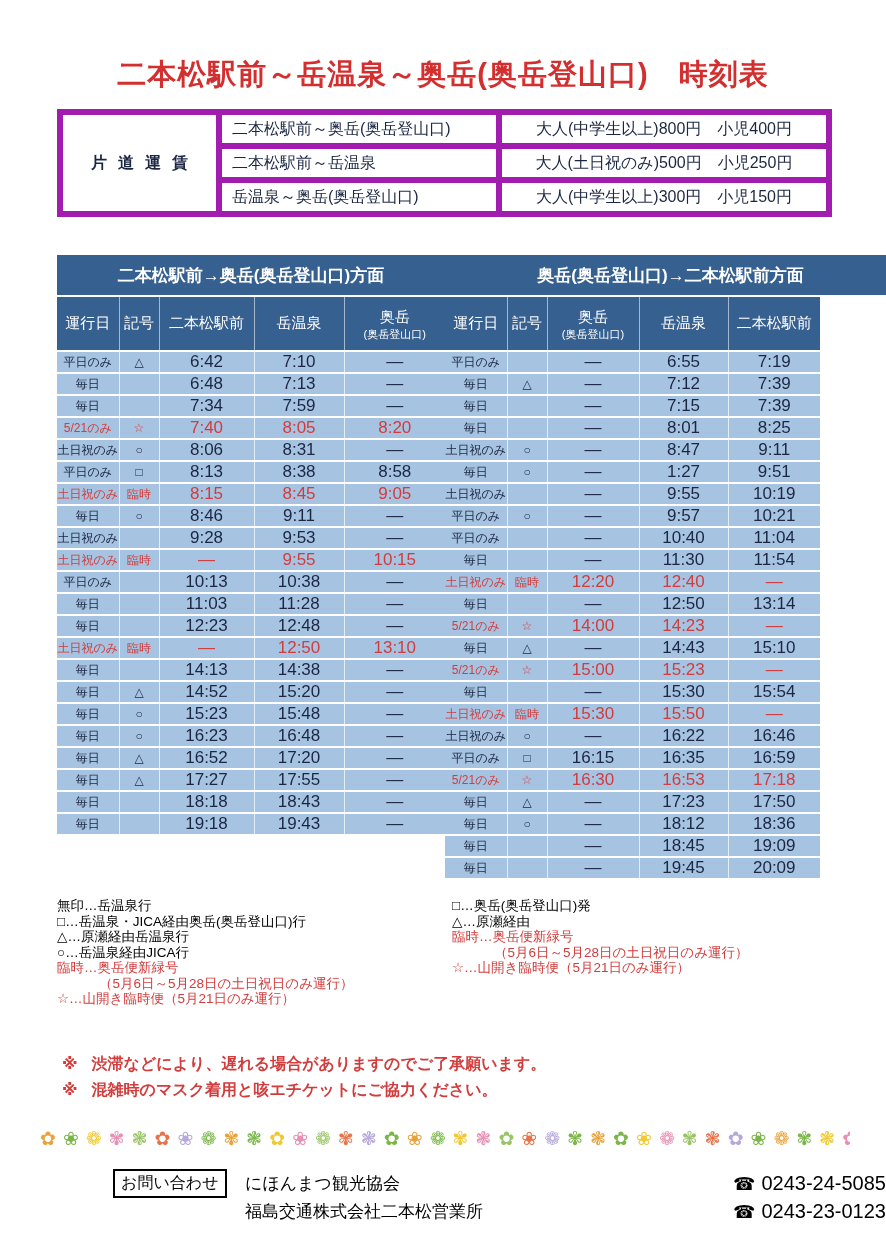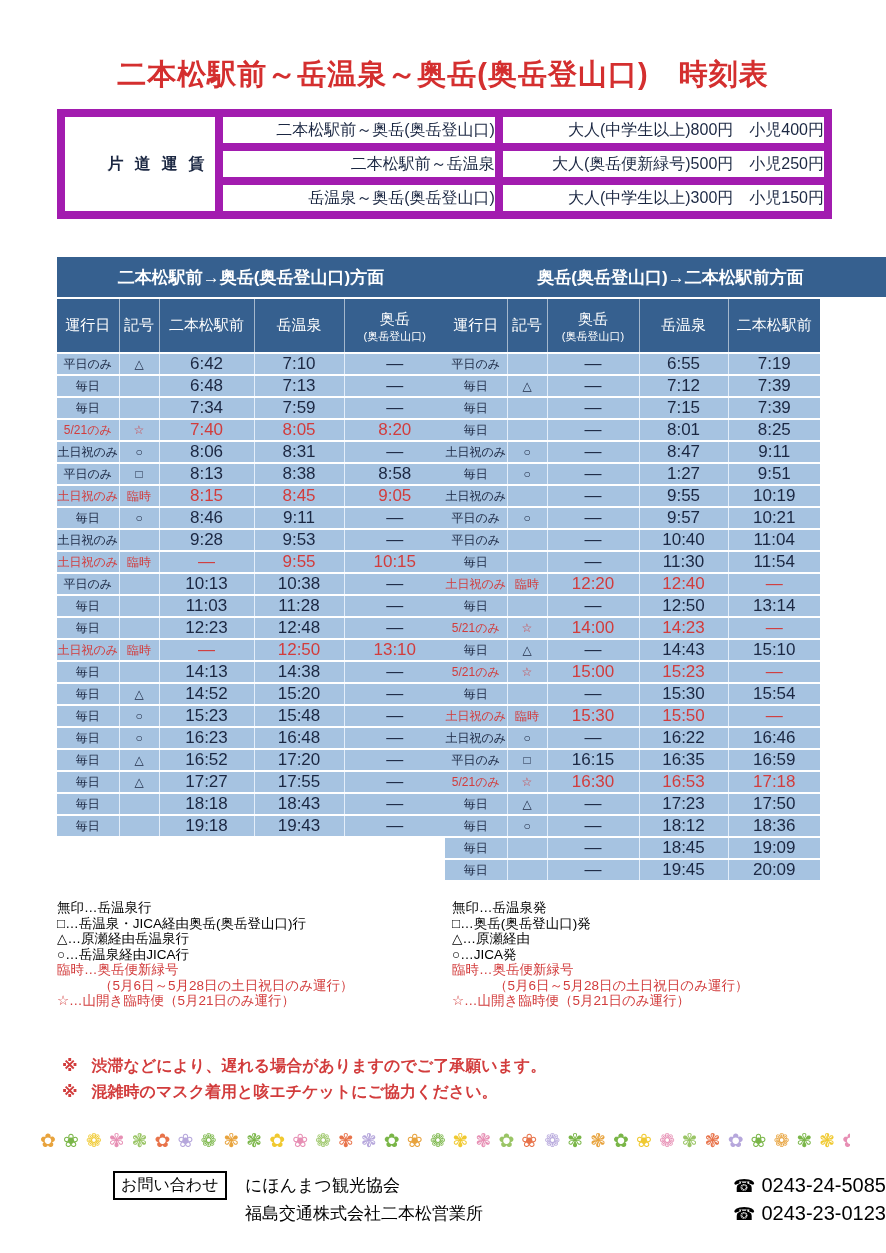--- a/index.html
+++ b/index.html
@@ -12,21 +12,21 @@
     --header-blue:#36608f; --row-blue:#a6c3e1; --navy:#1b2742; --red:#d23c3c; --title-red:#d42f2f;
   }
   .page-title {
     margin-top:55px; text-align:center; font-size:29px; font-weight:bold;
     color:var(--title-red); letter-spacing:1px;
   }
   
   .fare-table {
     margin:14px 0 0 57px; border-collapse:collapse; width:775px; table-layout:fixed;
   }
-  .fare-table td { border:8px solid #a21caf; height:34px; font-size:16px;text-align:right; }
+  .fare-table td { border:6px solid #a21caf; height:34px; font-size:16px; }
   .fare-label {
     width:156px; font-size:30px; font-weight:bold; letter-spacing:11px;
     text-align:center; padding-left:11px;
   }
   .fare-route { width:275px; padding-left:10px; text-align:left; }
   .fare-price { width:324px; text-align:center; }
   
   .tables-wrap { display:flex; justify-content:space-between; width:775px; margin:38px 0 0 57px; align-items:flex-start; }
   .timetable { background:transparent; }
   .tt-title {
@@ -86,21 +86,21 @@
 
 <table class="fare-table">
   <tbody>
     <tr>
       <td class="fare-label" rowspan="3">片道運賃</td>
       <td class="fare-route">二本松駅前～奥岳(奥岳登山口)</td>
       <td class="fare-price">大人(中学生以上)800円　小児400円</td>
     </tr>
     <tr>
       <td class="fare-route">二本松駅前～岳温泉</td>
-      <td class="fare-price">大人(奥岳便新緑号)500円　小児250円</td>
+      <td class="fare-price">大人(土日祝のみ)500円　小児250円</td>
     </tr>
     <tr>
       <td class="fare-route">岳温泉～奥岳(奥岳登山口)</td>
       <td class="fare-price">大人(中学生以上)300円　小児150円</td>
     </tr>
   </tbody>
 </table>
 
 <div class="tables-wrap">
 
@@ -480,24 +480,22 @@
   <ul class="legend">
       <li class="">無印…岳温泉行</li>
       <li class="">□…岳温泉・JICA経由奥岳(奥岳登山口)行</li>
       <li class="">△…原瀬経由岳温泉行</li>
       <li class="">○…岳温泉経由JICA行</li>
       <li class="red ">臨時…奥岳便新緑号</li>
       <li class="red indent">（5月6日～5月28日の土日祝日のみ運行）</li>
       <li class="red ">☆…山開き臨時便（5月21日のみ運行）</li>
     </ul>
   <ul class="legend">
-      <li class="">無印…岳温泉発</li>
       <li class="">□…奥岳(奥岳登山口)発</li>
       <li class="">△…原瀬経由</li>
-      <li class="">○…JICA発</li>
       <li class="red ">臨時…奥岳便新緑号</li>
       <li class="red indent">（5月6日～5月28日の土日祝日のみ運行）</li>
       <li class="red ">☆…山開き臨時便（5月21日のみ運行）</li>
     </ul>
 </div>
 
 <div class="notes">
   <div class="note-line"><span class="note-mark">※</span><span>渋滞などにより、遅れる場合がありますのでご了承願います。</span></div>
   <div class="note-line"><span class="note-mark">※</span><span>混雑時のマスク着用と咳エチケットにご協力ください。</span></div>
 </div>

